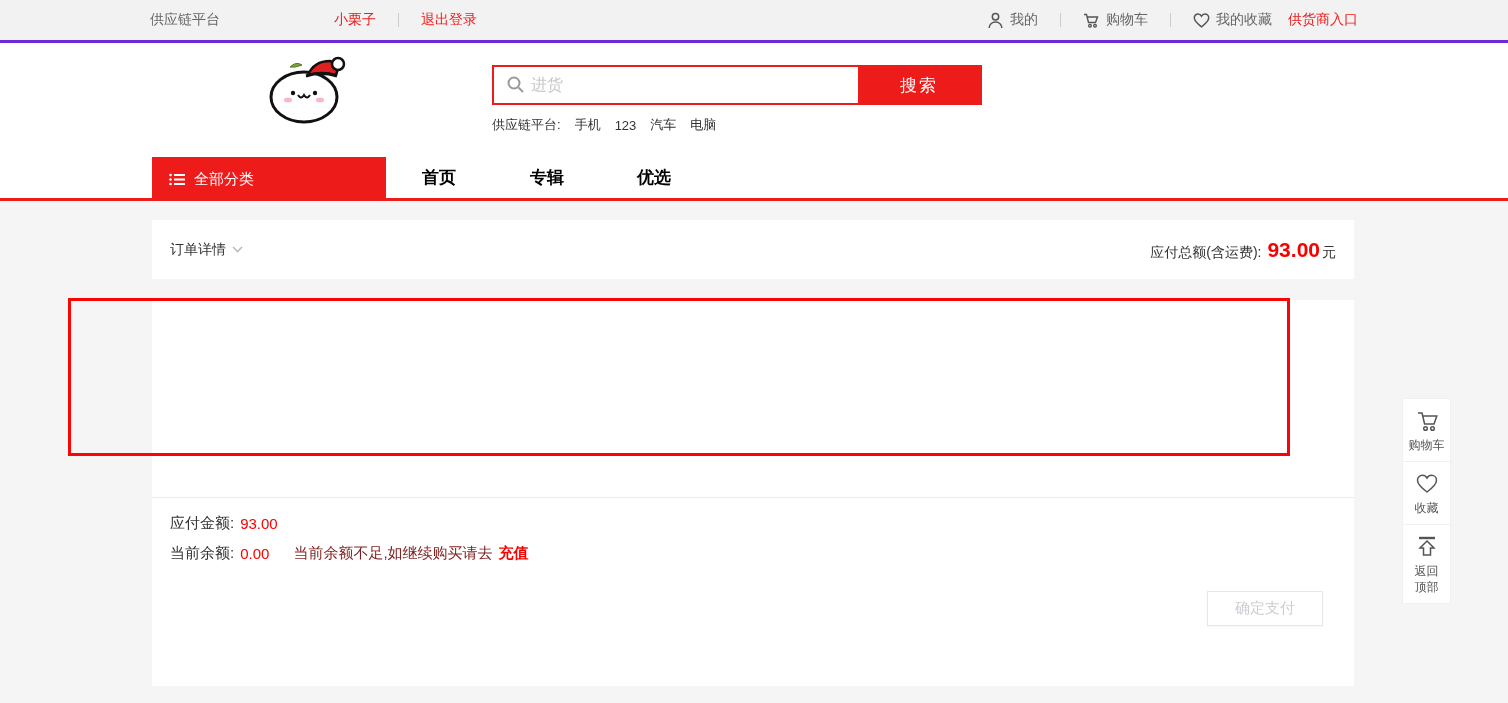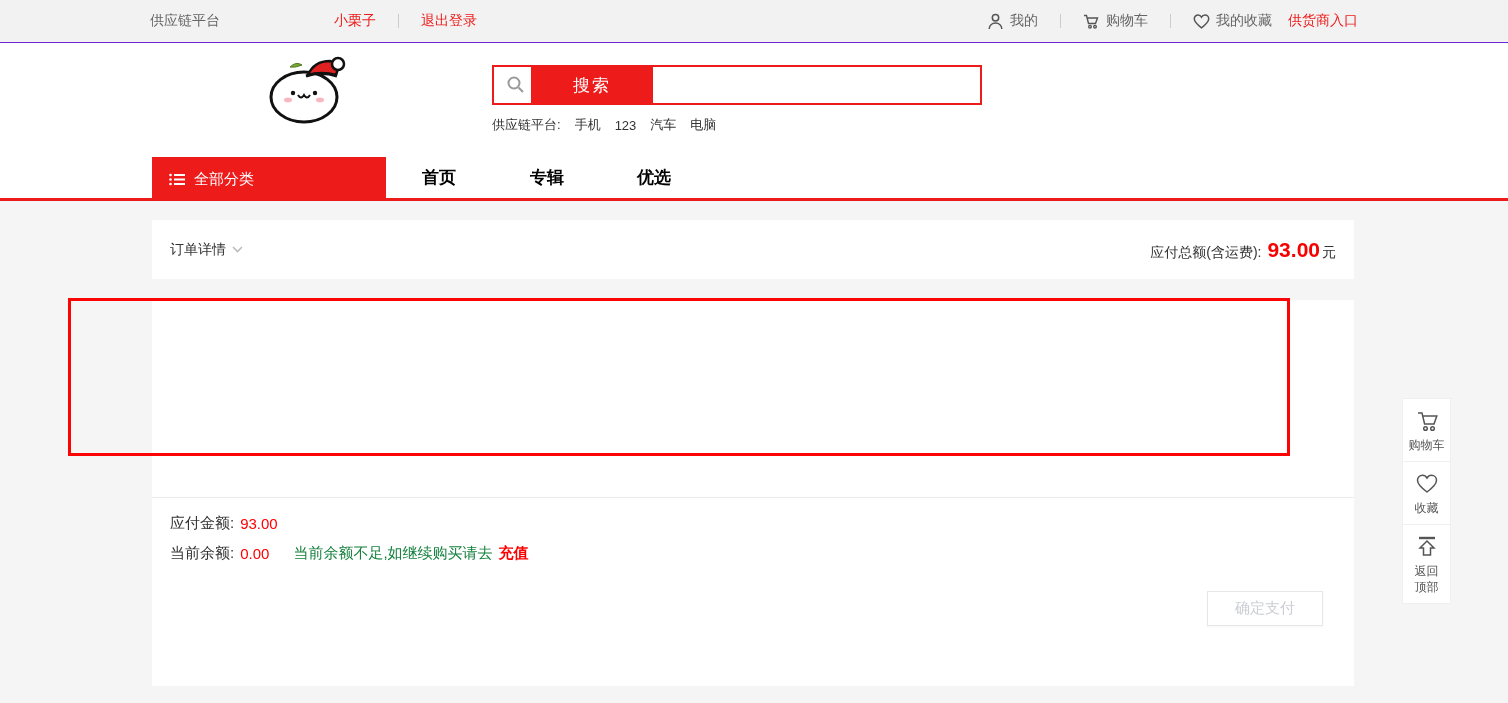--- a/index.html
+++ b/index.html
@@ -7,21 +7,21 @@
     --ann-red:#fc0404;
     --page-bg:#f5f5f5;
     --txt:#333;
     --txt-gray:#666;
   }
   *{margin:0;padding:0;box-sizing:border-box;}
   html,body{width:1508px;height:703px;overflow:hidden;}
   body{font-family:"Liberation Sans","DejaVu Sans",sans-serif;background:#fff;color:var(--txt);position:relative;}
 
   
-  .topbar{height:43px;background:#f2f2f2;border-bottom:1px solid #6d28d9;}
+  .topbar{height:43px;background:#f2f2f2;border-bottom:3px solid #6d28d9;}
   .topbar-inner{height:100%;margin:0 150px;display:flex;align-items:center;justify-content:space-between;font-size:14px;color:var(--txt-gray);}
   .tb-group{display:flex;align-items:center;}
   .tb-item{display:flex;align-items:center;gap:6px;cursor:pointer;white-space:nowrap;}
   .tb-sep{width:1px;height:14px;background:#ccc;margin:0 22px;}
   .tb-red{color:var(--red);}
   .tb-icon{width:17px;height:17px;stroke:#555;fill:none;stroke-width:1.4;}
   .ml114{margin-left:114px;}
   .ml16{margin-left:16px;}
 
   
@@ -60,21 +60,21 @@
   .pay-btn.p0{left:21px;}
   .pay-btn.p1{left:393px;}
   .pay-btn.p2{left:764px;}
   .pay-btn.selected{border-color:var(--red);color:var(--red);}
   .pay-sep{position:absolute;left:0;top:197px;width:100%;height:1px;background:#ececec;}
 
   .amount-row{position:absolute;left:18px;font-size:15px;color:#333;display:flex;align-items:center;gap:6px;}
   .row-payable{top:214px;}
   .row-balance{top:244px;}
   .red-amt{color:#fe0000;}
-  .insufficient{color:#15803d;margin-left:18px;}
+  .insufficient{color:#7f1d1d;margin-left:18px;}
   .recharge{color:#fe0000;cursor:pointer;font-weight:bold;}
 
   .confirm-btn{position:absolute;left:1055px;top:291px;width:116px;height:35px;background:#fff;border:1px solid #e7e7e7;border-radius:0;color:#ccced4;font-size:15px;cursor:pointer;box-shadow:0 1px 2px rgba(0,0,0,.04);}
 
   
   .annotation-box{position:absolute;left:68px;top:97px;width:1222px;height:158px;border:3px solid var(--ann-red);pointer-events:none;z-index:5;}
 
   
   .float-bar{position:absolute;left:1402px;top:197px;width:49px;background:#fff;border:1px solid #f0f0f0;z-index:6;}
   .fb-item{padding:10px 2px 8px;display:flex;flex-direction:column;align-items:center;gap:4px;font-size:12px;color:#555;cursor:pointer;border-bottom:1px solid #f0f0f0;text-align:center;line-height:16px;}
@@ -139,20 +139,21 @@
     <ellipse cx="36" cy="49" rx="4" ry="2.4" fill="#f7b8c2"></ellipse>
     <ellipse cx="68" cy="49" rx="4" ry="2.4" fill="#f7b8c2"></ellipse>
   </svg>
 
   <div class="search-wrap">
     <div class="search-box">
       <svg class="search-icon" viewBox="0 0 19 19">
           <circle cx="8" cy="8" r="5.5"></circle>
           <line x1="12.5" y1="12.5" x2="17" y2="17"></line>
         </svg>
+      <input class="search-input" type="text" placeholder="进货" style="">
       <button class="search-btn">搜索</button>
     </div>
     <div class="hot-search">
       <span>供应链平台:</span>
       <span class="kw">手机</span>
       <span class="kw">123</span>
       <span class="kw">汽车</span>
       <span class="kw">电脑</span>
     </div>
   </div>

